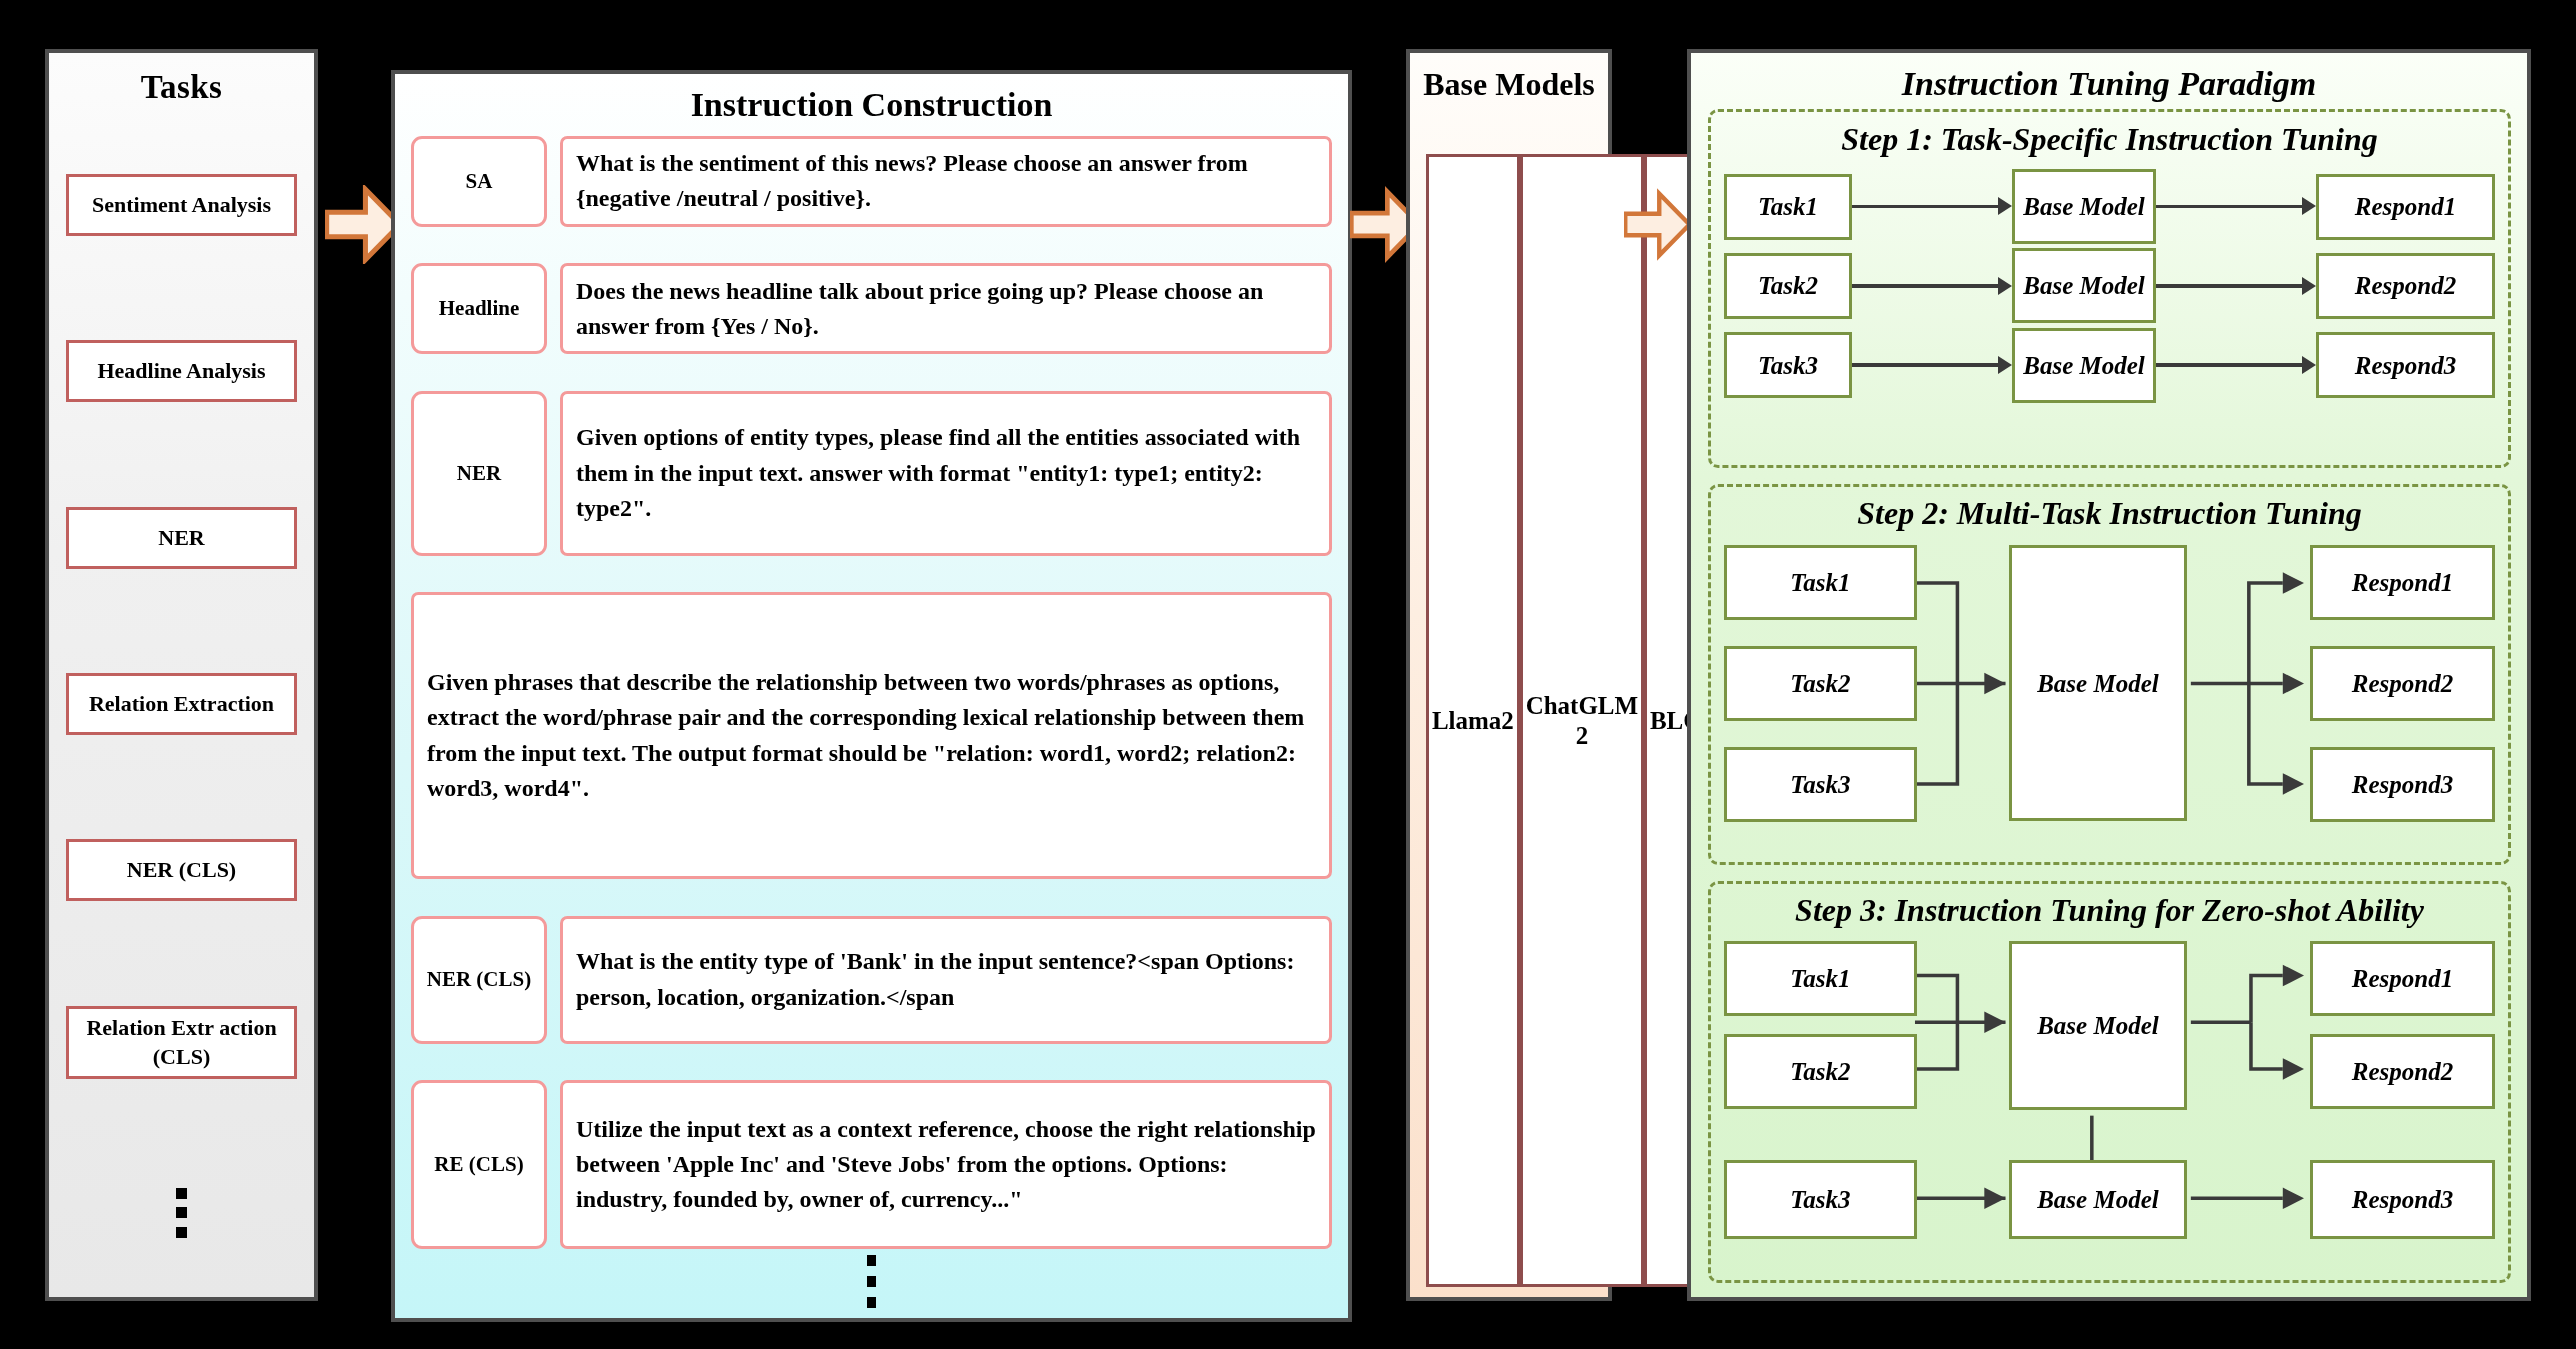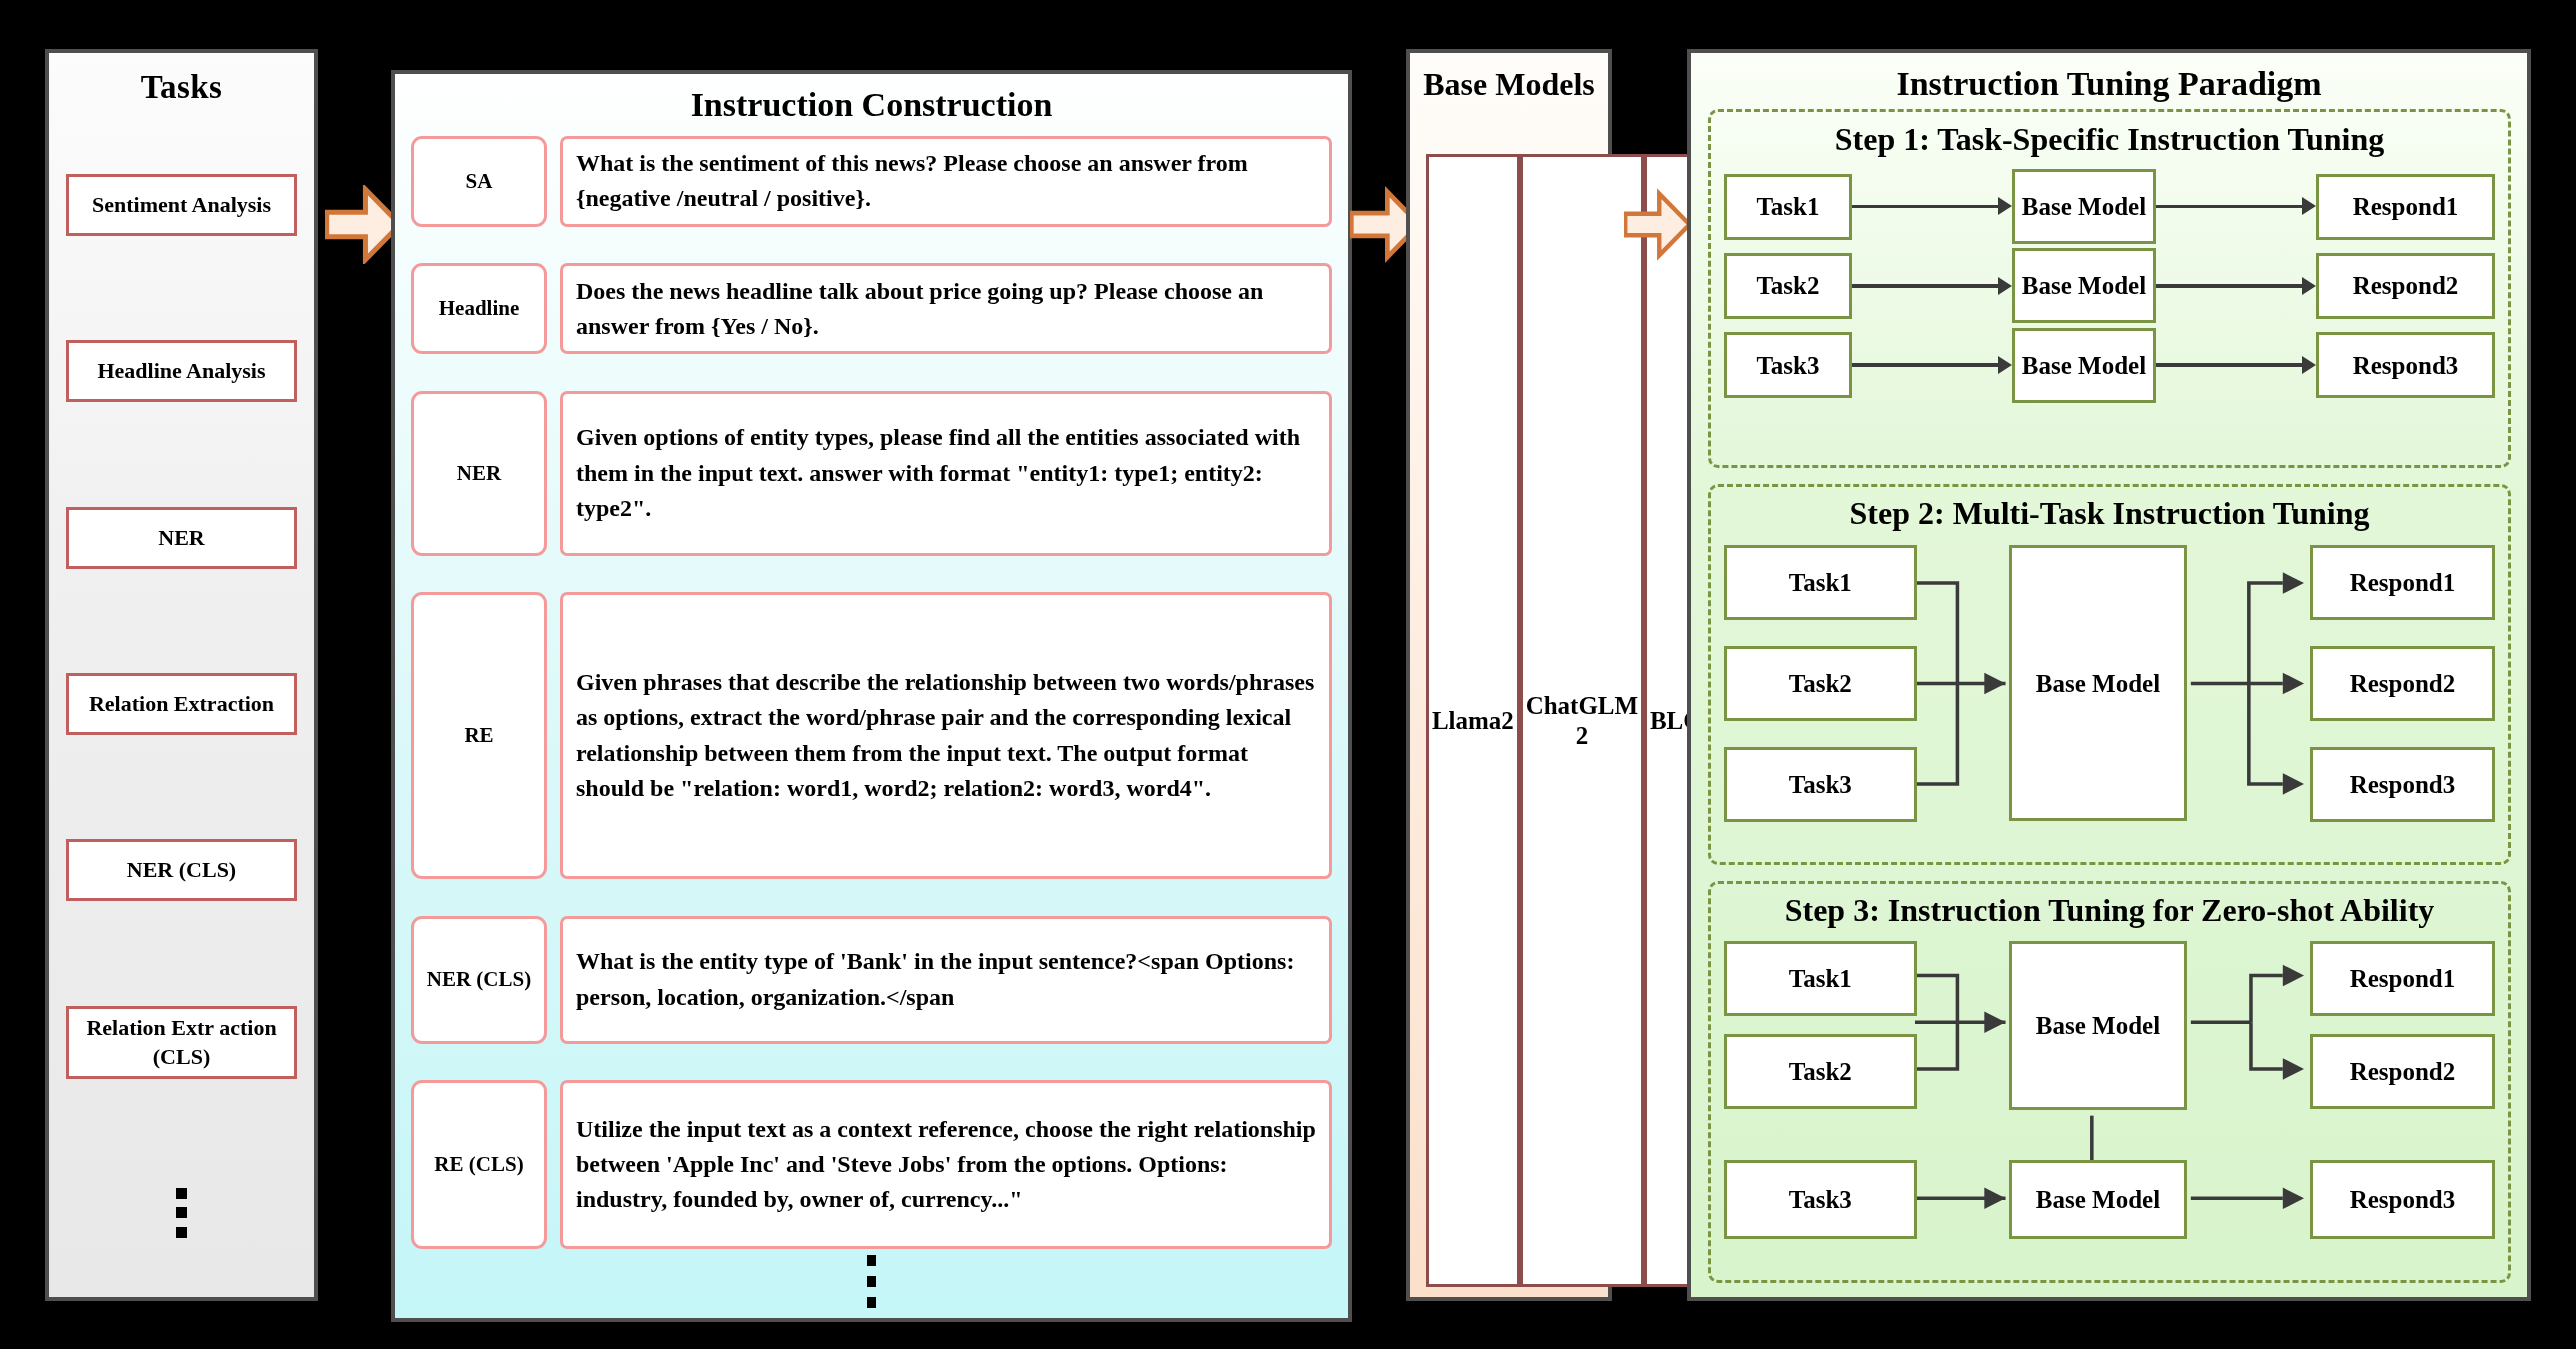--- a/index.html
+++ b/index.html
@@ -72,20 +72,21 @@
     border:3.6px solid #8e4d4d;background:#fff;
     display:flex;align-items:center;justify-content:center;text-align:center;
     font-weight:bold;font-size:25px;line-height:1.18;min-height:53px;
     padding:4.3px 2.9px;box-sizing:border-box;
   }
 
   
   #tune-panel{
     left:1687px;top:49px;width:844px;height:1252px;
     background:linear-gradient(to bottom,#fbfff8 0%,#e3f7d9 34%,#d8f4cc 100%);
+    font-style:italic;
   }
   #tune-title{font-size:34px;padding-top:11.5px;}
   #steps{position:absolute;left:17px;right:16px;top:56px;bottom:14.4px;
     display:flex;flex-direction:column;justify-content:space-between;}
   .step{
     border:3.6px dashed #7a9443;border-radius:10px;
     padding:4.3px 13px 10px 13px;box-sizing:border-box;position:relative;
   }
   .step-title{text-align:center;font-weight:bold;font-size:32px;padding:4.3px 0 7.2px 0;}
   .nodebox{
@@ -151,21 +152,20 @@
       <div class="instr-tag">Headline</div>
       <div class="instr-text">Does the news headline talk about price going up? Please choose an answer from {Yes / No}.</div>
     </div>
 
     <div class="instr-row" style="flex:0 0 165px;">
       <div class="instr-tag">NER</div>
       <div class="instr-text">Given options of entity types, please find all the entities associated with them in the input text. answer with format "entity1: type1; entity2: type2".</div>
     </div>
 
     <div class="instr-row" style="flex:0 0 287px;">
-      <div class="instr-tag">RE</div>
       <div class="instr-text">Given phrases that describe the relationship between two words/phrases as options, extract the word/phrase pair and the corresponding lexical relationship between them from the input text. The output format should be "relation: word1, word2; relation2: word3, word4".</div>
     </div>
 
     <div class="instr-row" style="flex:0 0 128px;">
       <div class="instr-tag">NER (CLS)</div>
       <div class="instr-text">What is the entity type of 'Bank' in the input sentence?&lt;span Options: person, location, organization.&lt;/span</div>
     </div>
 
     <div class="instr-row" style="flex:0 0 169px;">
       <div class="instr-tag">RE (CLS)</div>

